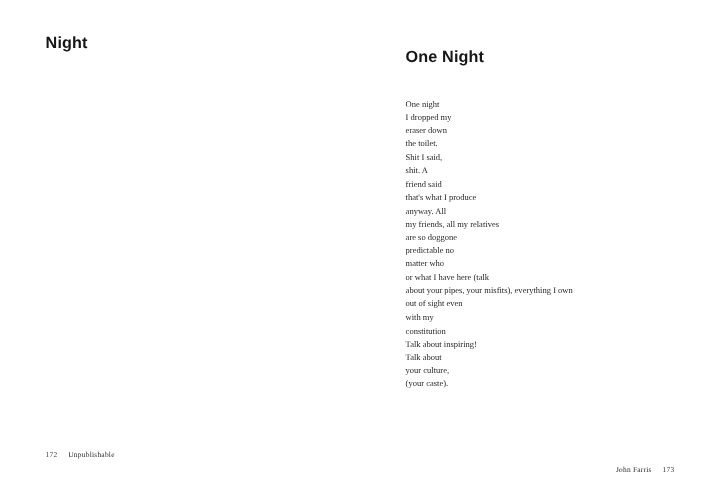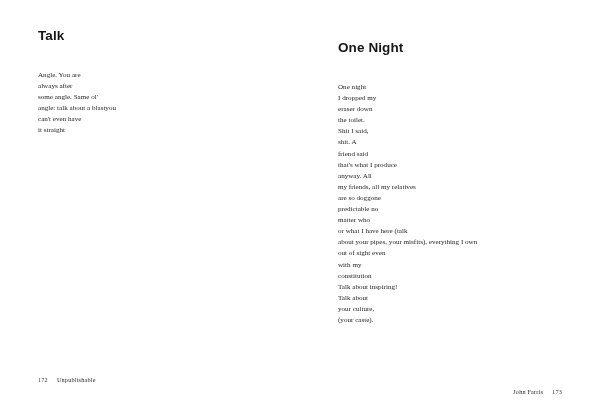--- a/index.html
+++ b/index.html
@@ -98,27 +98,21 @@
   .running-head {
     color: #2a2a2a;
   }
 </style>
 </head>
 <body>
 
 <div class="spread">
 
   <div class="page page-left">
-    <h1 class="poem-title">Talk</h1>
-    <div class="poem-body">Angle. You are
-always after
-some angle. Same ol'
-angle: talk about a blastyou
-can't even have
-it straight</div>
+    <h1 class="poem-title">Night</h1>
     <div class="footer footer-left">
       <span class="folio">172</span>
       <span class="running-head">Unpublishable</span>
     </div>
   </div>
 
   <div class="page page-right">
     <h1 class="poem-title">One Night</h1>
     <div class="poem-body">One night
 I dropped my

